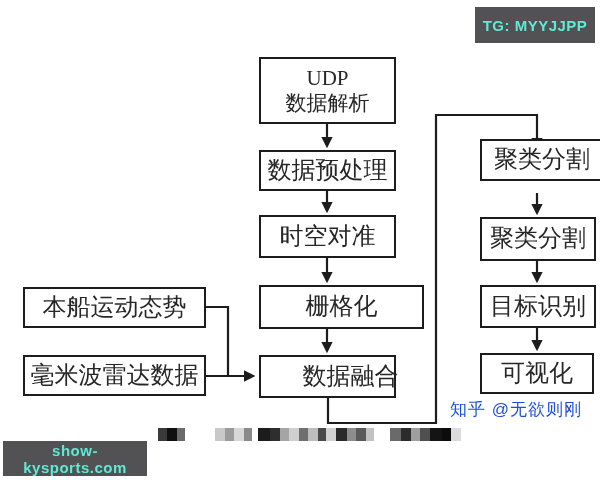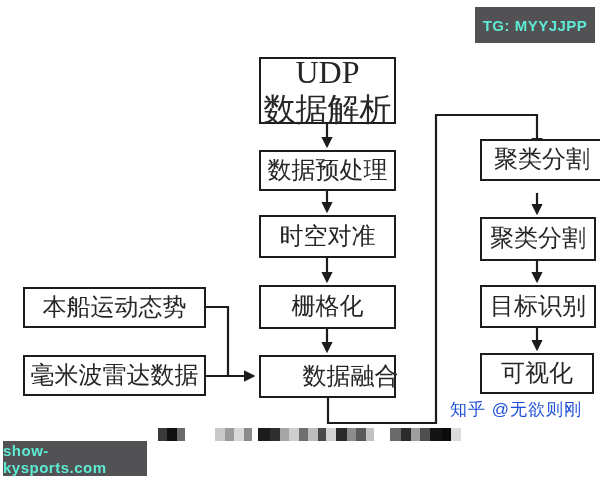--- a/index.html
+++ b/index.html
@@ -6,38 +6,38 @@
   #stage{
     position:relative;width:600px;height:480px;background:#ffffff;overflow:hidden;
     font-family:"Liberation Serif", serif;
   }
   svg.connectors{position:absolute;left:0;top:0;width:600px;height:480px;pointer-events:none;}
   .fbox{
     position:absolute;box-sizing:border-box;border:2px solid #1c1c1c;background:#ffffff;
     display:flex;align-items:center;justify-content:center;flex-direction:column;
     color:#262626;font-size:24px;line-height:1.15;text-align:center;white-space:nowrap;
   }
-  .fbox.udp{left:259px;top:57px;width:137px;height:67px;font-size:32px;}
+  .fbox.udp{left:259px;top:57px;width:137px;height:67px;font-size:21px;}
   .fbox.preprocess{left:259px;top:150px;width:137px;height:41px;}
   .fbox.align{left:259px;top:215px;width:137px;height:43px;}
-  .fbox.raster{left:259px;top:285px;width:137px;height:44px;}
+  .fbox.raster{left:259px;top:285px;width:165px;height:44px;}
   .fbox.fusion{left:259px;top:355px;width:137px;height:43px;padding-left:46px;}
   .fbox.ship{left:23px;top:287px;width:183px;height:41px;}
   .fbox.radar{left:23px;top:355px;width:183px;height:41px;}
   .fbox.cluster{left:480px;top:139px;width:124px;height:42px;}
   .fbox.feature{left:480px;top:217px;width:116px;height:44px;}
   .fbox.target{left:480px;top:285px;width:116px;height:43px;}
   .fbox.visual{left:480px;top:353px;width:114px;height:41px;}
   .badge{
     position:absolute;display:flex;align-items:center;justify-content:center;
     color:#5eead4;font-family:"Liberation Sans", sans-serif;font-weight:bold;
     font-size:15px;letter-spacing:0.5px;
   }
   .badge.tg{left:475px;top:7px;width:120px;height:36px;}
-  .badge.site{left:3px;top:441px;width:144px;height:35px;}
+  .badge.site{left:3px;top:441px;width:144px;height:35px;text-align:center;}
   .watermark{
     position:absolute;left:450px;top:398px;color:#c9c9c9;font-size:17px;
     letter-spacing:1px;font-family:"Liberation Sans", sans-serif;white-space:nowrap;
   }
   .mosaic{position:absolute;left:158px;top:428px;height:13px;display:flex;}
   .mosaic .mcell{height:13px;flex:0 0 auto;}
 </style>
 </head>
 <body>
 

